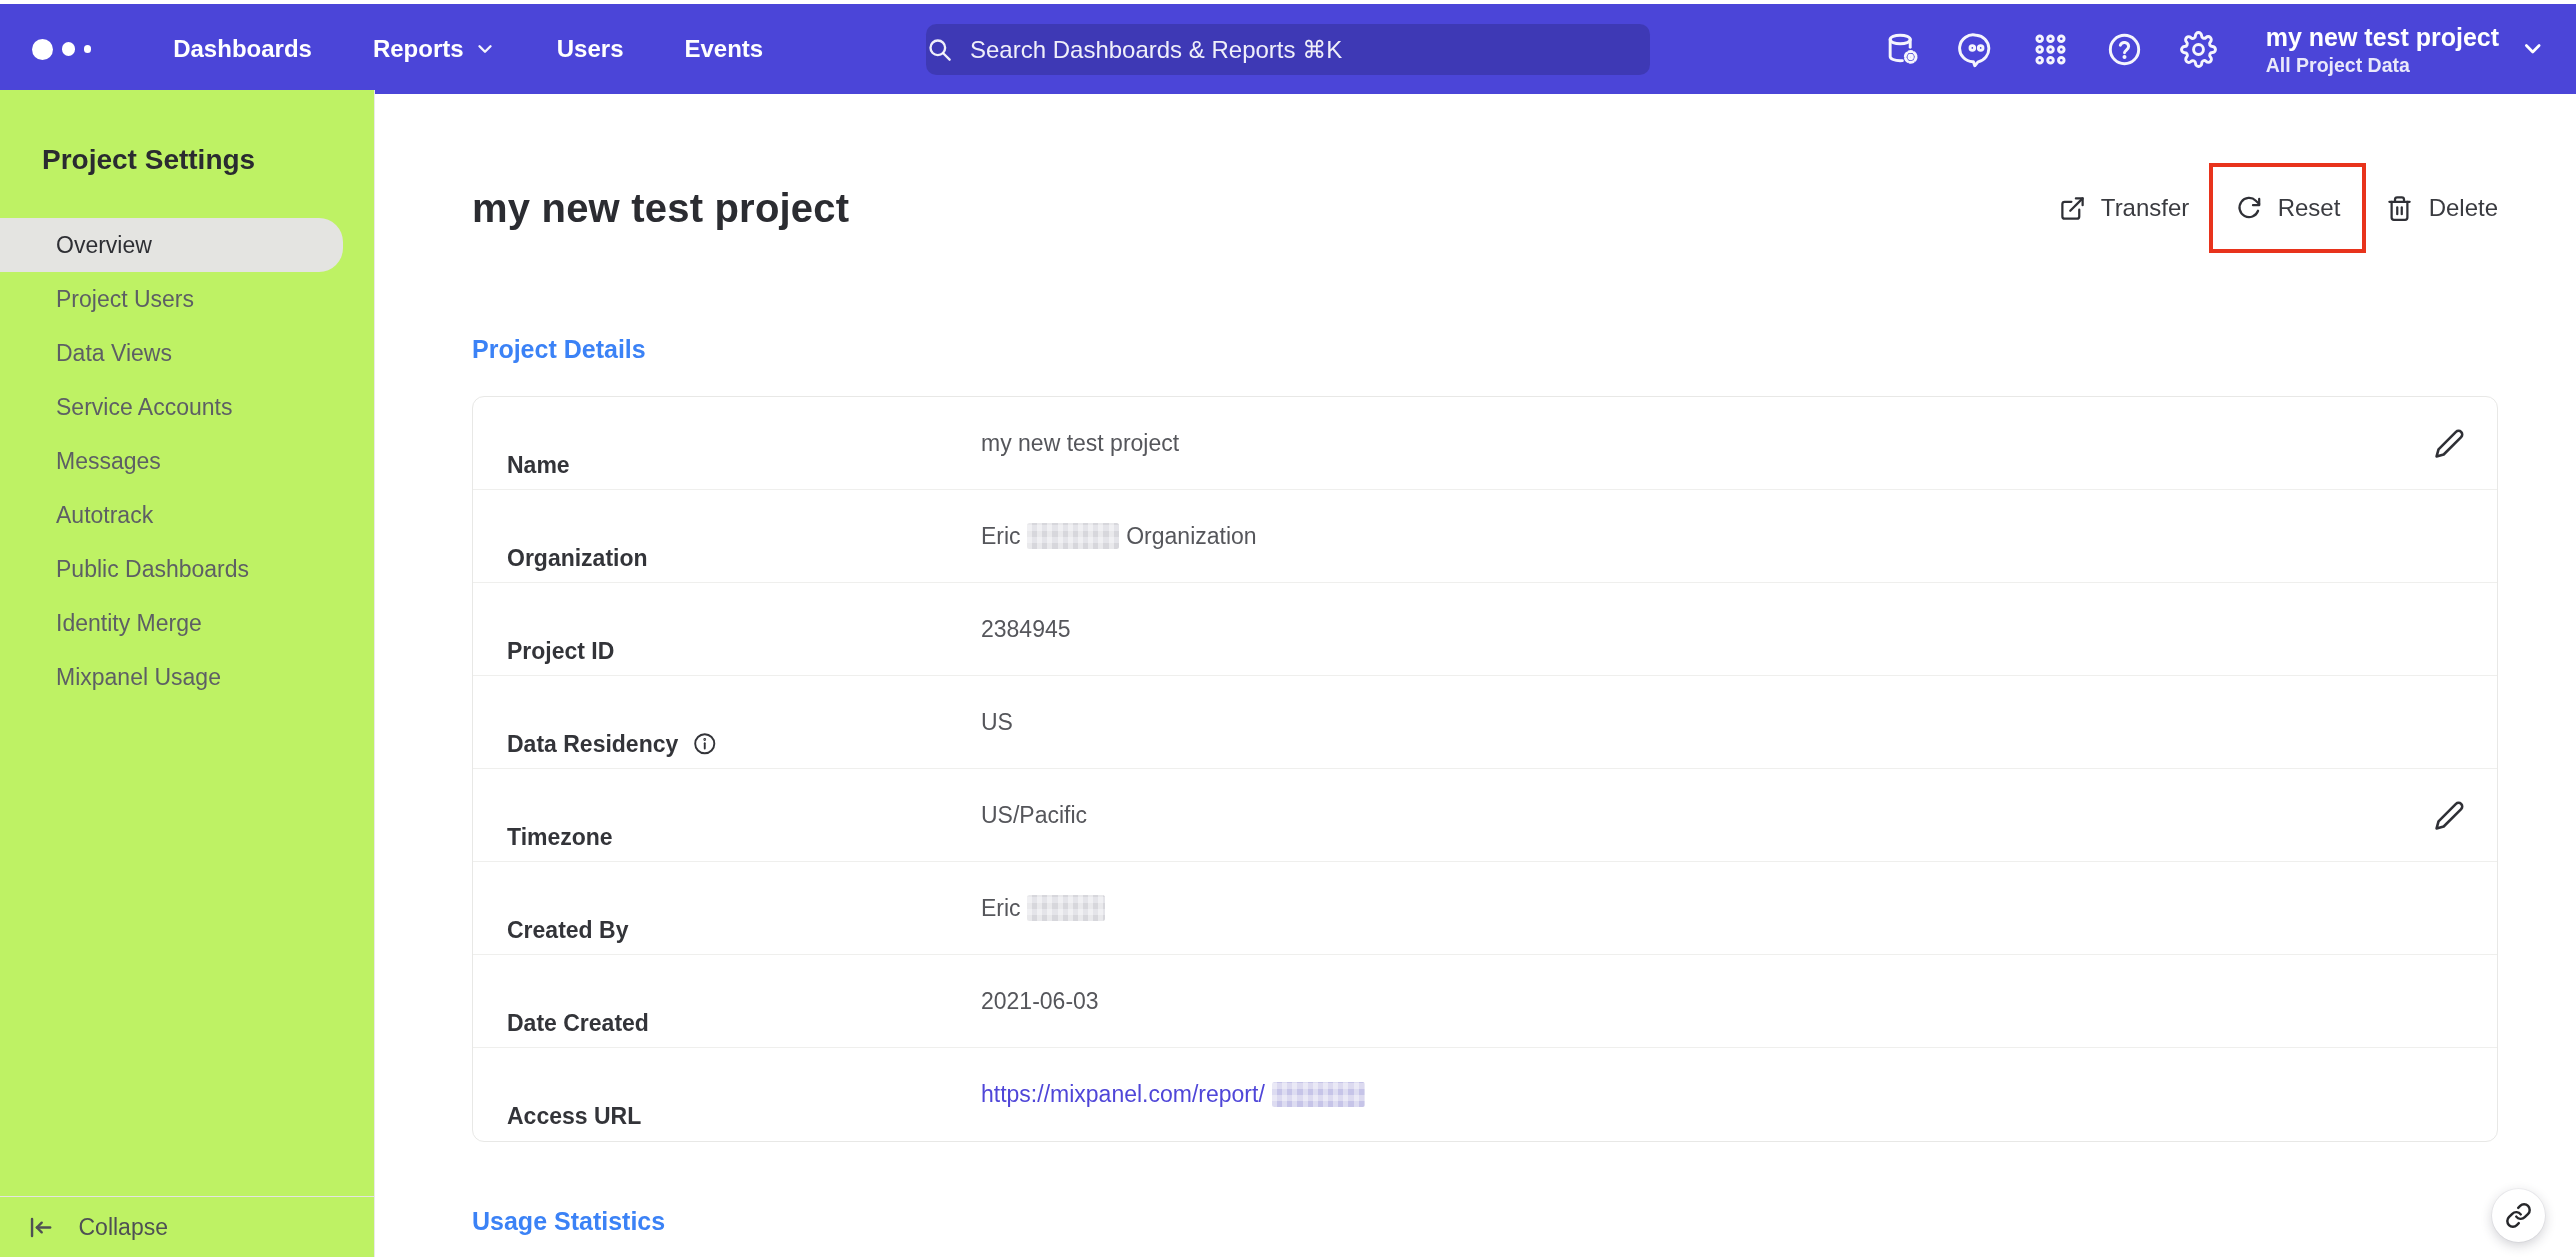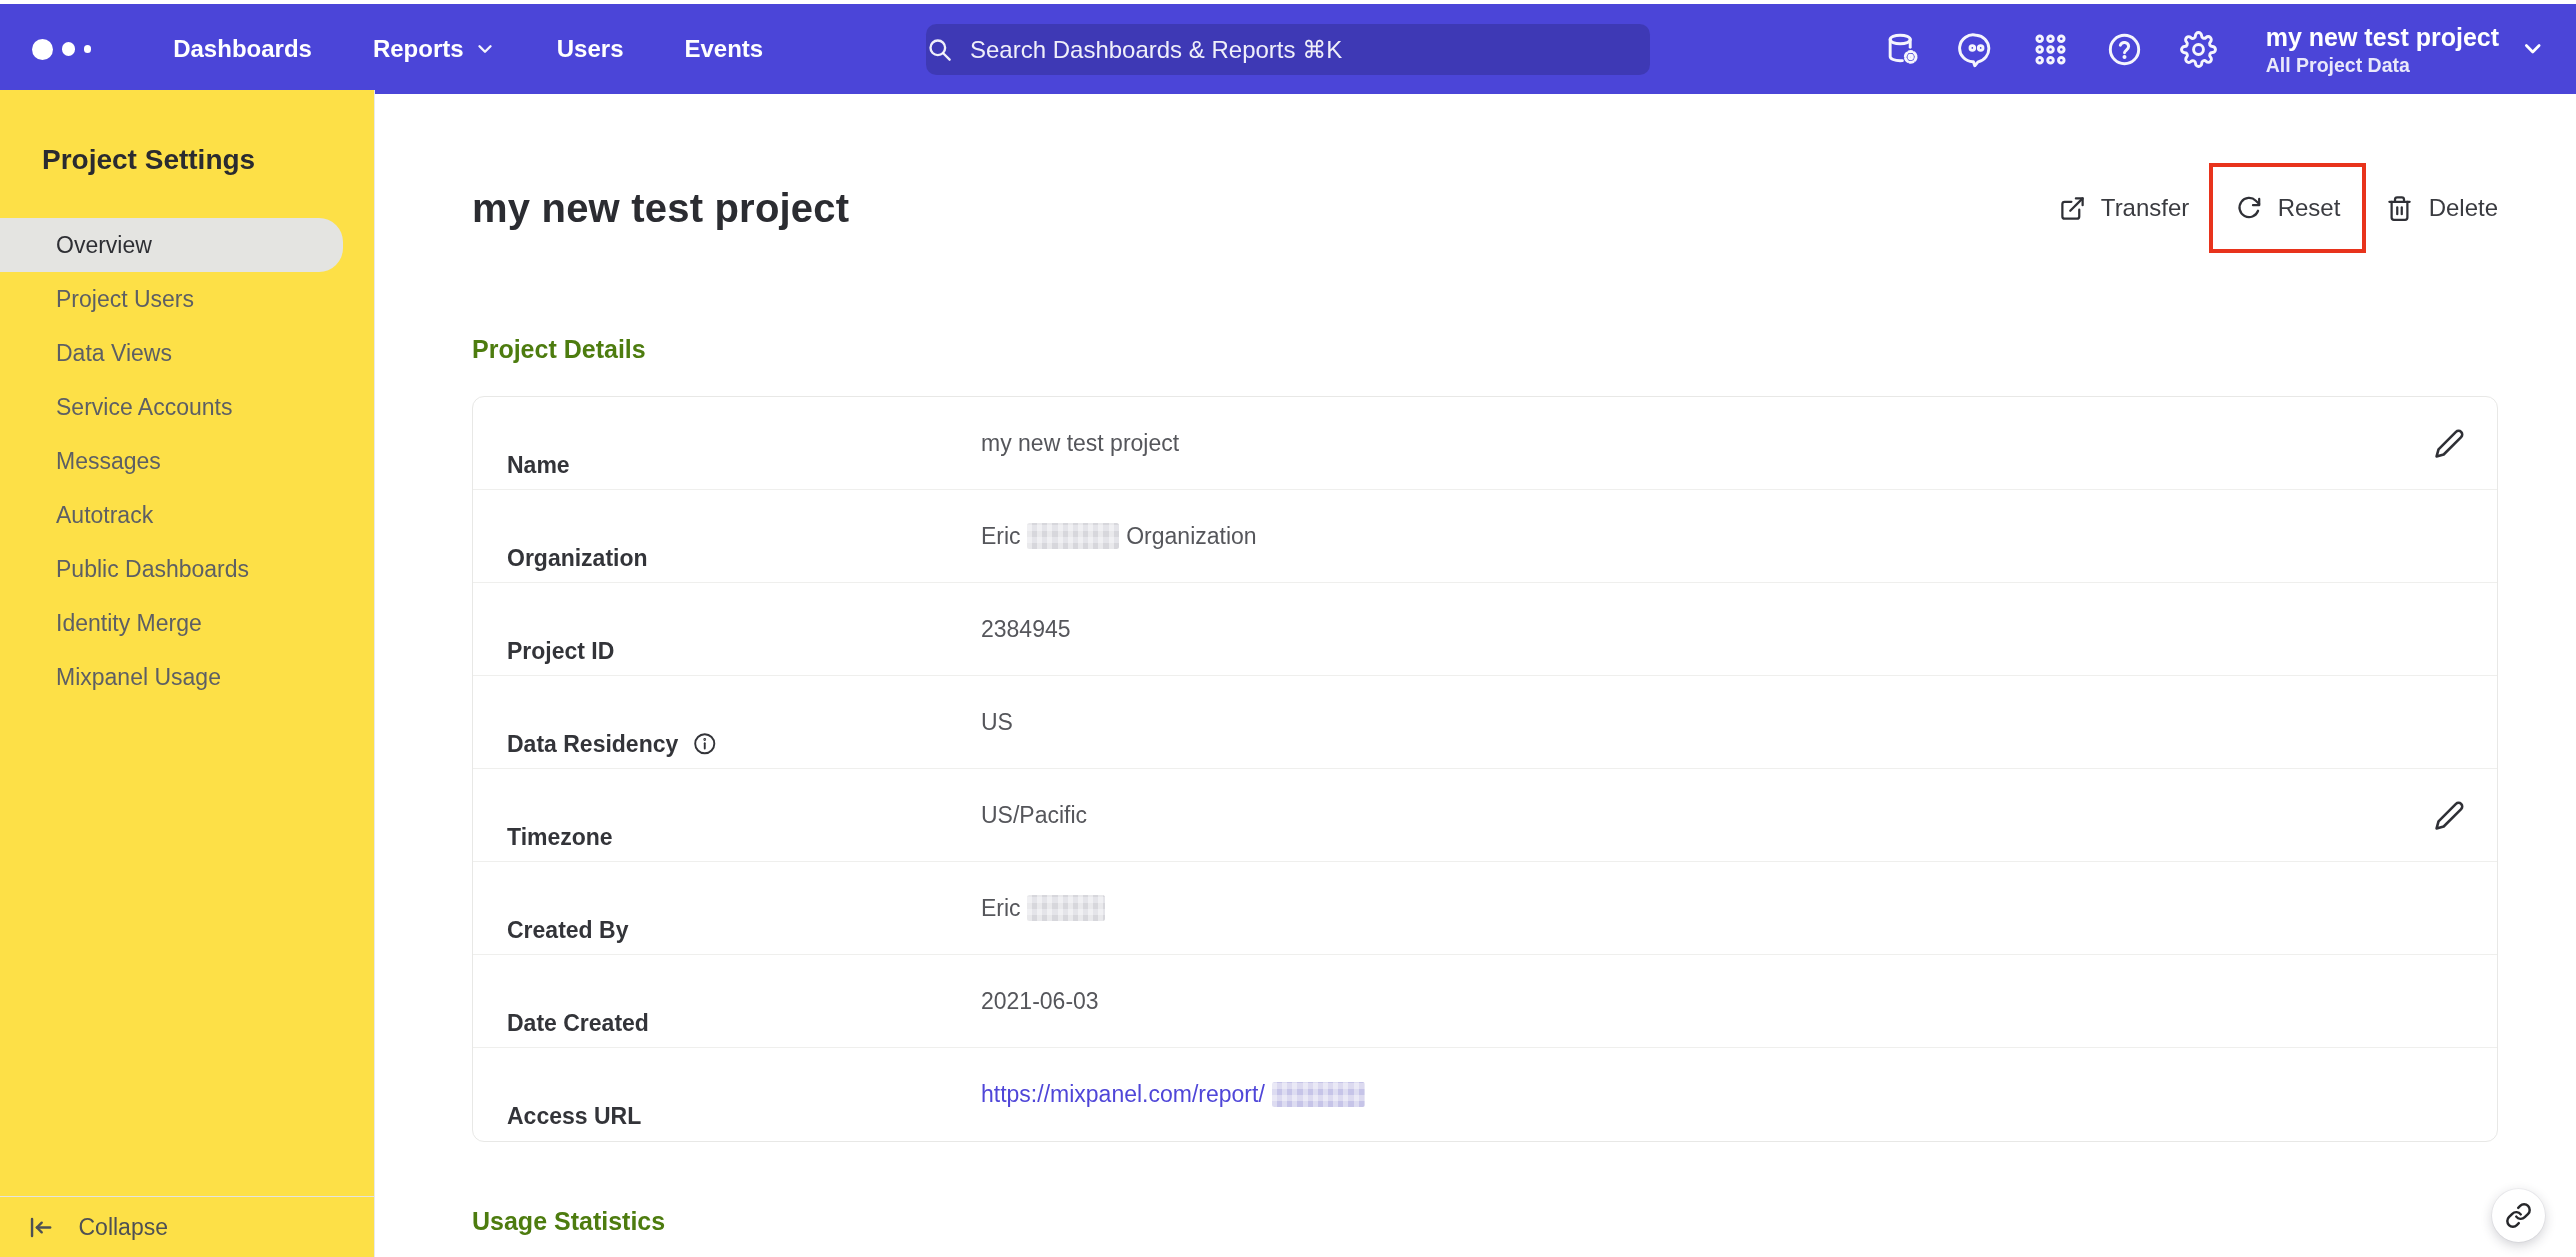--- a/index.html
+++ b/index.html
@@ -31,21 +31,21 @@
   .nav-right { position:absolute; right:31px; top:0; height:90px; display:flex; align-items:center; gap:37px; }
   .nav-icon { width:37px; height:37px; color:#fff; opacity:.95; cursor:pointer; }
   .proj-switcher { display:flex; align-items:center; gap:20.4px; margin-left:12px; cursor:pointer; }
   .proj-switcher .txt { display:flex; flex-direction:column; align-items:flex-start; }
   .proj-switcher .name { font-size:25px; font-weight:700; line-height:31px; }
   .proj-switcher .scope { font-size:19.5px; font-weight:600; opacity:.88; line-height:24px; }
 
   
   .sidebar {
     position:absolute; left:0; top:90px; width:375px; height:1167px;
-    background:#fde047; border-right:0.8px solid #e9e9e7;
+    background:#bef264; border-right:0.8px solid #e9e9e7;
   }
   .sidebar-title { font-size:28px; font-weight:700; color:#2a2b30; margin:54px 0 0 42px; }
   .side-list { margin-top:42px; }
   .side-item {
     height:54px; display:flex; align-items:center; padding-left:56px;
     font-size:23px; color:#5d5f64; cursor:pointer; width:343px;
     border-radius:0 24px 24px 0;
   }
   .side-item.selected { background:#e4e4e1; color:#2e2f34; }
   .side-footer {
@@ -56,21 +56,21 @@
 
   
   .main { position:absolute; left:375px; top:90px; width:2201px; padding:0 78px 0 97px; }
   .title-row { margin-top:73px; display:flex; align-items:center; justify-content:space-between; }
   .page-title { font-size:40px; font-weight:700; color:#2b2c31; letter-spacing:0.2px; }
   .actions { display:flex; align-items:center; gap:20px; }
   .action-btn { display:flex; align-items:center; gap:15.3px; font-size:24px; color:#3a3b40; cursor:pointer; }
   .action-btn svg { color:#2f3036; }
   .annotation-box { border:4.2px solid #e8331c; padding:27px 22px; display:flex; align-items:center; }
 
-  .section-heading { font-size:25px; font-weight:700; color:#4d7c0f; }
+  .section-heading { font-size:25px; font-weight:700; color:#3b82f6; }
   .sec-details { margin-top:82px; }
   .sec-usage { margin-top:65px; }
 
   .card {
     margin-top:32px; width:2026px; background:#fff;
     border:1.7px solid #e8e8e6; border-radius:12px;
   }
   .row { height:93px; display:flex; align-items:center; padding-left:34px; border-bottom:1.7px solid #efefed; }
   .row:last-child { border-bottom:none; }
   .row .label { width:474px; font-size:23px; font-weight:600; color:#333439; display:flex; align-items:center; gap:13.6px;margin-top:44px; }

